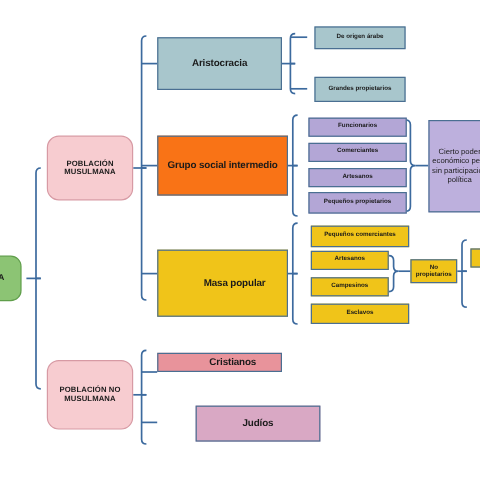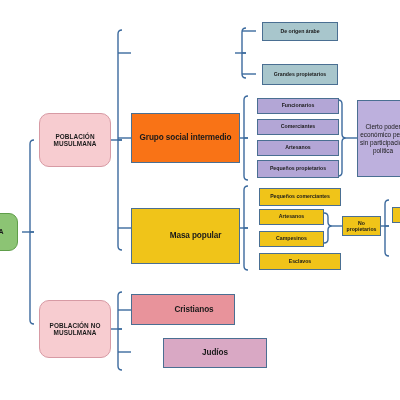--- a/index.html
+++ b/index.html
@@ -157,26 +157,27 @@
     <path d="M389 200 Q385 200 385 204 L385 252 Q385 256 389 256"></path>
     <line x1="385" y1="226" x2="389" y2="226"></line>
   </svg>
 
   <div class="node n-root" style="left:-16px;top:213px;width:34px;height:38px;">A</div>
 
   <div class="node n-l1" style="left:39px;top:113px;width:72px;height:54px;">POBLACIÓN MUSULMANA</div>
 
   <div class="node n-l1" style="left:39px;top:300px;width:72px;height:58px;">POBLACIÓN NO MUSULMANA</div>
 
+  <div class="node n-aristo" style="left:131px;top:31px;width:104px;height:44px;">Aristocracia</div>
 
   <div class="node n-grupo" style="left:131px;top:113px;width:109px;height:50px;">Grupo social intermedio</div>
 
   <div class="node n-masa" style="left:131px;top:208px;width:109px;height:56px;padding-left:22px;">Masa popular</div>
 
-  <div class="node n-cris" style="left:131px;top:294px;width:104px;height:31px;padding-left:24px;">Cristianos</div>
+  <div class="node n-cris" style="left:131px;top:294px;width:104px;height:16px;padding-left:24px;">Cristianos</div>
 
   <div class="node n-jud" style="left:131px;top:338px;width:104px;height:30px;">Judíos</div>
 
   <div class="chip c-blue" style="left:262px;top:22px;width:76px;height:19px;">De origen árabe</div>
 
   <div class="chip c-blue" style="left:262px;top:64px;width:76px;height:21px;">Grandes propietarios</div>
 
   <div class="chip c-purple" style="left:257px;top:98px;width:82px;height:16px;">Funcionarios</div>
 
   <div class="chip c-purple" style="left:257px;top:119px;width:82px;height:16px;">Comerciantes</div>

